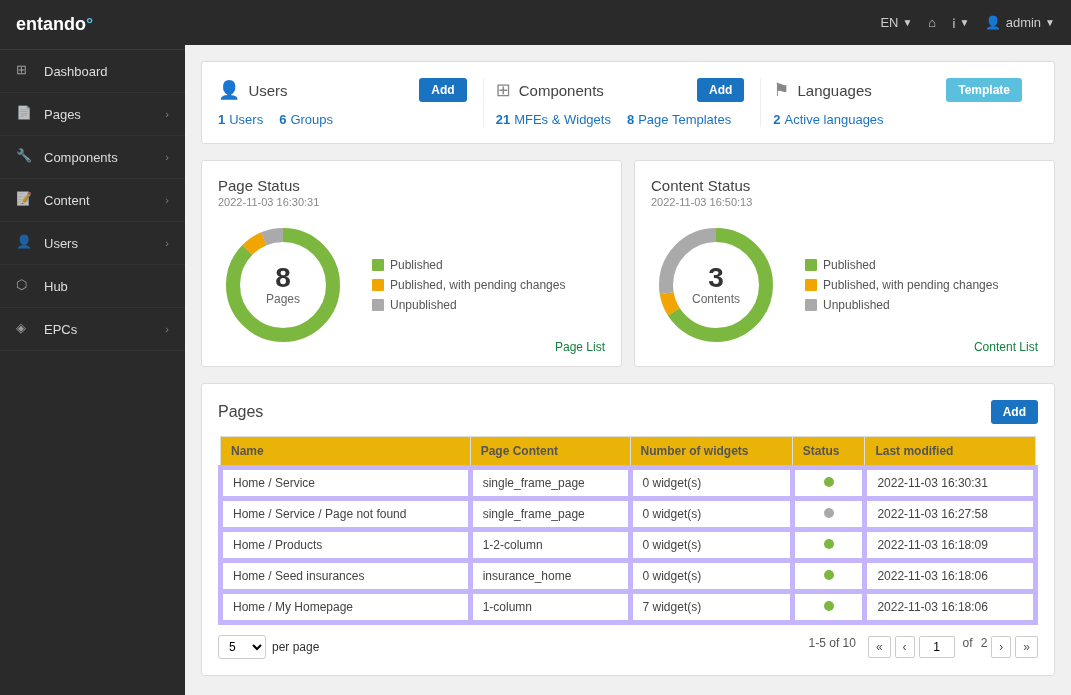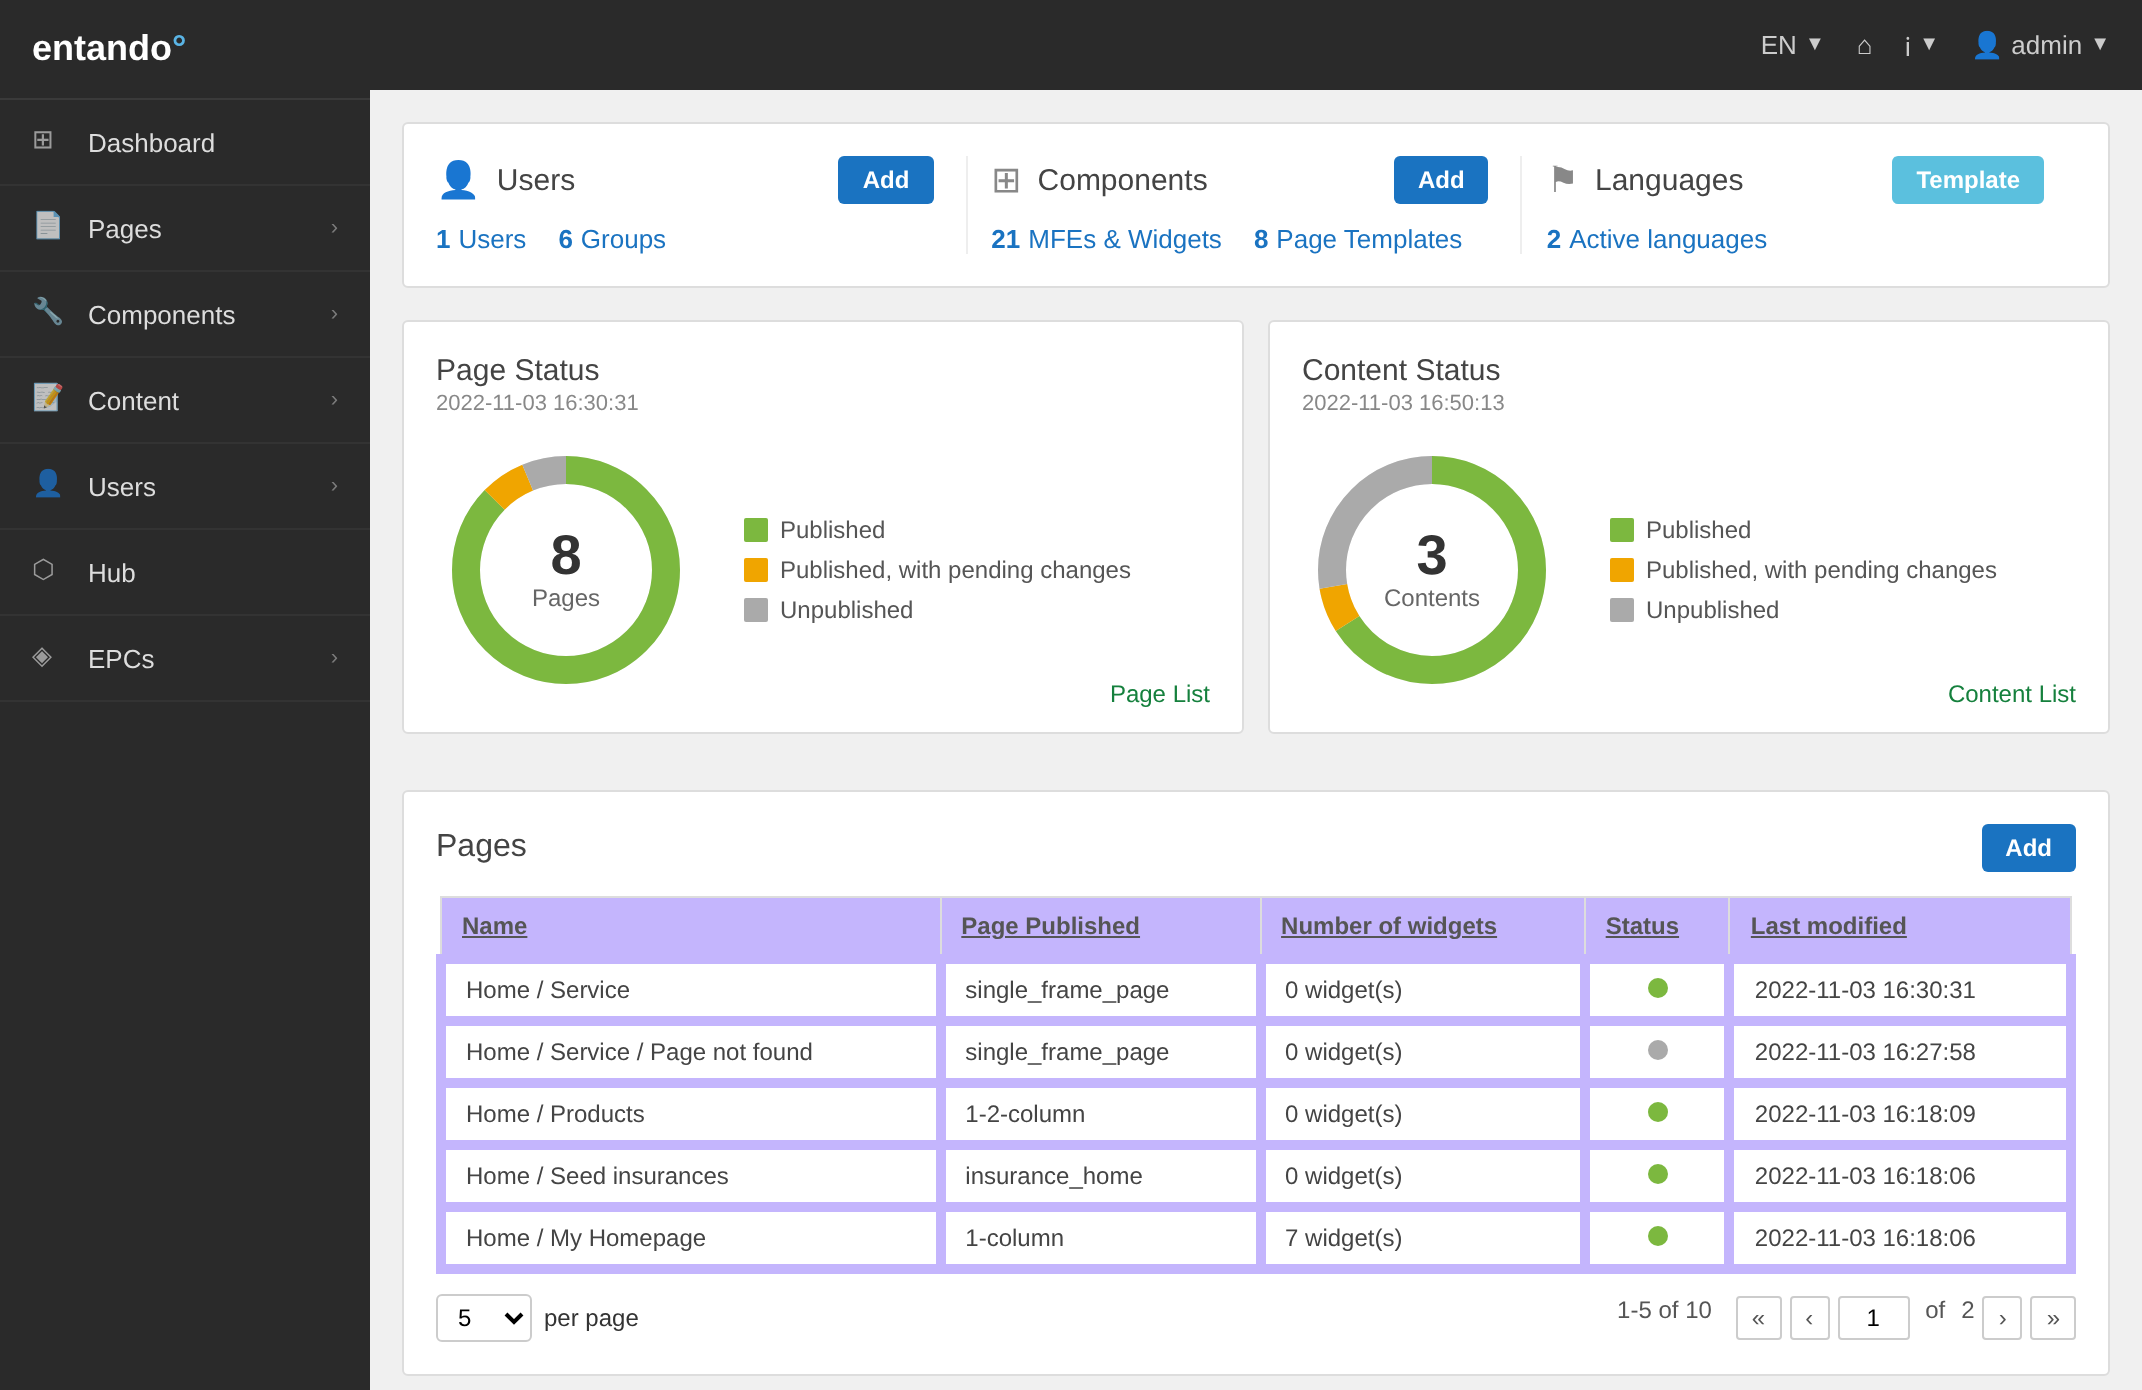--- a/index.html
+++ b/index.html
@@ -29,40 +29,40 @@
     .card-title { display: flex; align-items: center; gap: 8px; font-size: 15px; color: #444; font-weight: normal; }
     .card-icon { font-size: 18px; color: #888; }
     .btn { padding: 5px 12px; border: none; border-radius: 3px; cursor: pointer; font-size: 12px; font-weight: bold; }
     .btn-primary { background: #1a73c1; color: #fff; }
     .btn-info { background: #5bc0de; color: #fff; }
     .card-links { display: flex; gap: 16px; font-size: 13px; }
     .card-link { color: #1a73c1; text-decoration: none; display: flex; align-items: center; gap: 4px; }
     .card-link-count { font-weight: bold; }
 
     
-    .status-row { display: flex; gap: 12px; margin-bottom: 28px; align-items: center; }
+    .status-row { display: flex; gap: 12px; margin-bottom: 16px; align-items: center; }
     .status-panel { flex: 1; background: #fff; border: 1px solid #ddd; border-radius: 3px; padding: 16px; position: relative; }
     .status-panel-title { font-size: 15px; color: #444; margin-bottom: 2px; }
     .status-panel-date { font-size: 11px; color: #888; margin-bottom: 12px; }
     .status-panel-body { display: flex; align-items: center; gap: 24px; }
     .donut-wrapper { position: relative; width: 130px; height: 130px; }
     .donut-center { position: absolute; top: 50%; left: 50%; transform: translate(-50%, -50%); text-align: center; }
     .donut-number { font-size: 28px; font-weight: bold; color: #333; line-height: 1; }
     .donut-label { font-size: 12px; color: #666; }
     .legend { display: flex; flex-direction: column; gap: 6px; }
     .legend-item { display: flex; align-items: center; gap: 6px; font-size: 12px; color: #555; }
     .legend-dot { width: 12px; height: 12px; border-radius: 1px; flex-shrink: 0; }
     .panel-link { position: absolute; bottom: 12px; right: 16px; color: #15803d; font-size: 12px; text-decoration: none; cursor: pointer; }
 
     
     .pages-section { background: #fff; border: 1px solid #ddd; border-radius: 3px; padding: 16px; }
     .pages-header { display: flex; align-items: center; justify-content: space-between; margin-bottom: 12px; }
     .pages-title { font-size: 16px; color: #444; }
     .table { width: 100%; border-collapse: collapse; font-size: 12px; }
-    .table th { background: #c4b5fd; border: 1px solid #ddd; padding: 7px 10px; text-align: left; color: #555; font-weight: bold; text-decoration: underline; }
+    .table th { background: #eab308; border: 1px solid #ddd; padding: 7px 10px; text-align: left; color: #555; font-weight: bold; }
     .table td { border: 5px solid #c4b5fd; padding: 6px 10px; color: #444; }
     .status-dot { width: 10px; height: 10px; border-radius: 50%; display: inline-block; }
 
     
     .pagination { display: flex; align-items: center; justify-content: space-between; margin-top: 10px; font-size: 12px; }
     .pagination-left { display: flex; align-items: center; gap: 6px; }
     .pagination-select { border: 1px solid #ccc; border-radius: 3px; padding: 3px 6px; font-size: 12px; background: #fff; }
     .pagination-right { display: flex; align-items: flex-start; gap: 4px; }
     .page-info { margin: 0 8px; font-size: 12px; color: #555; }
     .page-btn { border: 1px solid #ccc; background: #fff; padding: 3px 7px; cursor: pointer; font-size: 12px; border-radius: 2px; color: #555; }
@@ -285,21 +285,21 @@
 
   <div class="pages-section">
     <div class="pages-header">
       <span class="pages-title">Pages</span>
       <button class="btn btn-primary">Add</button>
     </div>
     <table class="table">
       <thead>
         <tr>
           <th>Name</th>
-          <th>Page Published</th>
+          <th>Page Content</th>
           <th>Number of widgets</th>
           <th>Status</th>
           <th>Last modified</th>
         </tr>
       </thead>
       <tbody id="pages-tbody">
       <tr>
       <td>Home / Service</td>
       <td>single_frame_page</td>
       <td>0 widget(s)</td>

